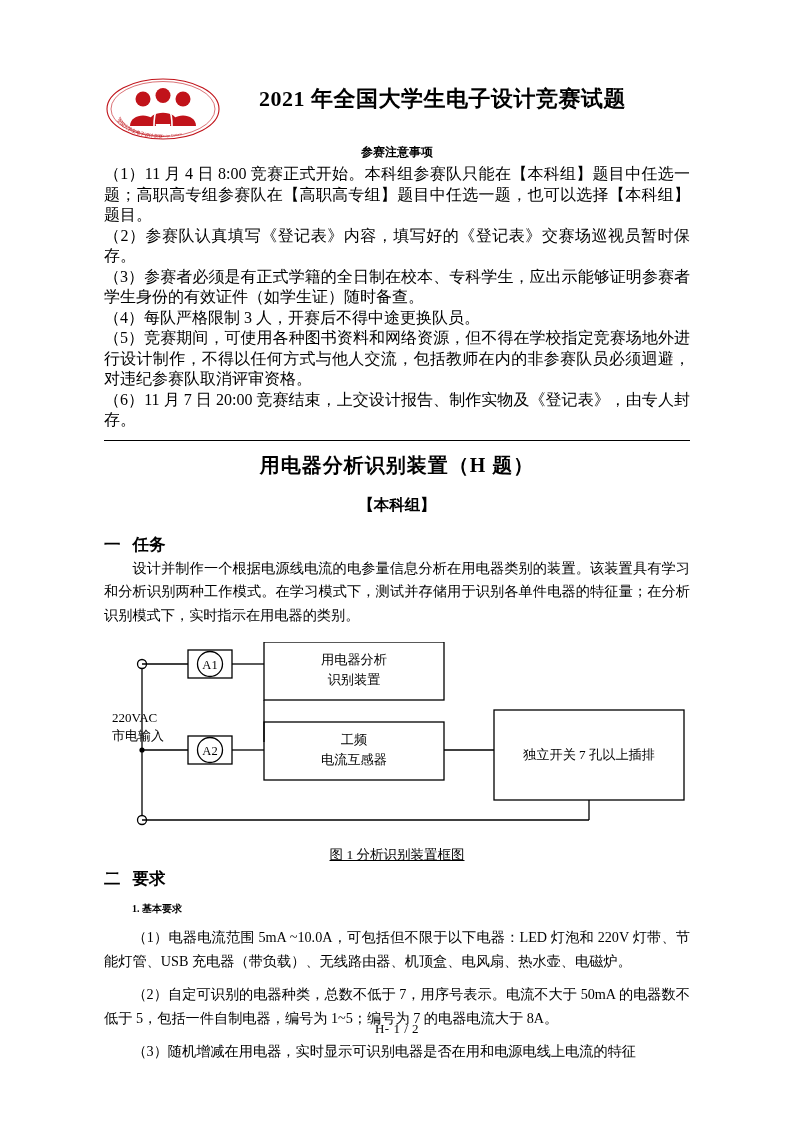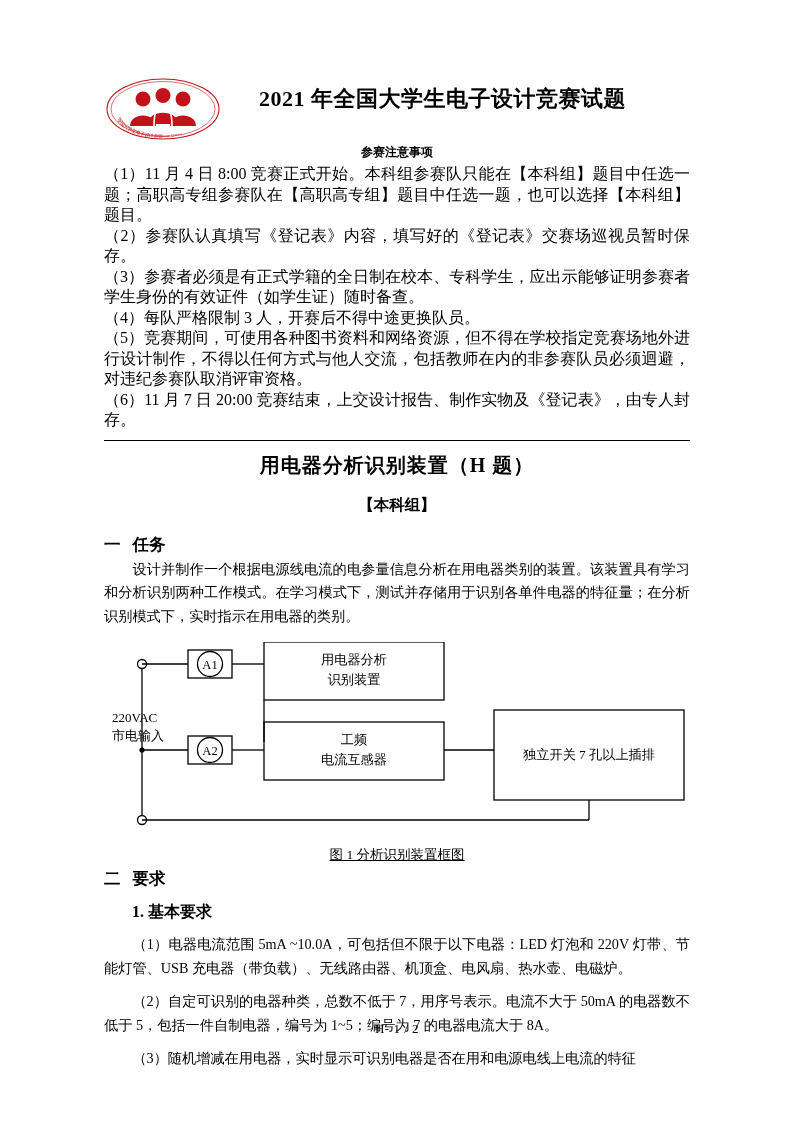--- a/index.html
+++ b/index.html
@@ -95,37 +95,38 @@
     margin-top: 18px;
     margin-bottom: 2px;
   }
   .section-head .num { margin-right: 12px; }
 
   .para {
     font-size: 14.2px;
     line-height: 23.5px;
     text-align: justify;
     text-indent: 2em;
+    font-family: Liberation Mono, monospace;
   }
 
   
   .figure-wrap {
     margin-top: 14px;
     position: relative;
     height: 208px;
     text-decoration: underline;
   }
   .figcaption {
     text-align: center;
     font-size: 13.5px;
     margin-top: 4px;
   }
 
   .sub-head {
-    font-size: 16px;
+    font-size: 10px;
     font-weight: bold;
     margin-top: 12px;
     margin-left: 28px;
   }
 
   .req-para {
     font-size: 14.2px;
     line-height: 23.5px;
     text-align: justify;
     text-indent: 2em;

